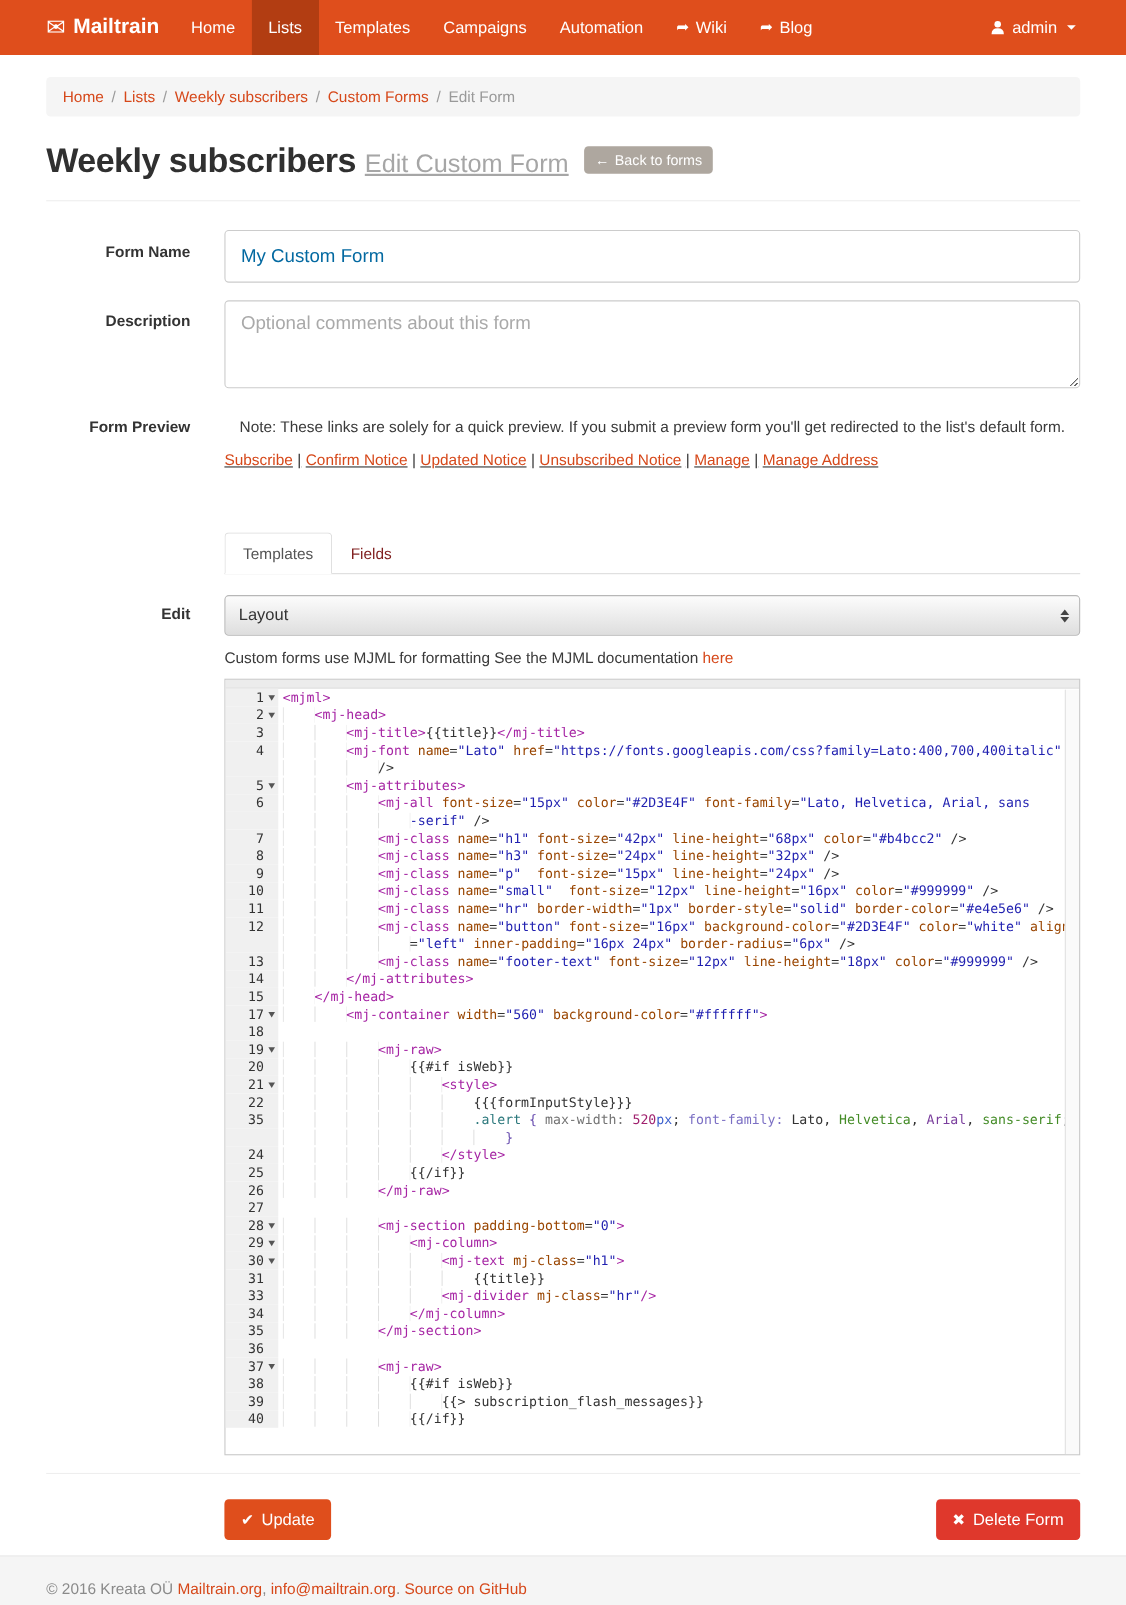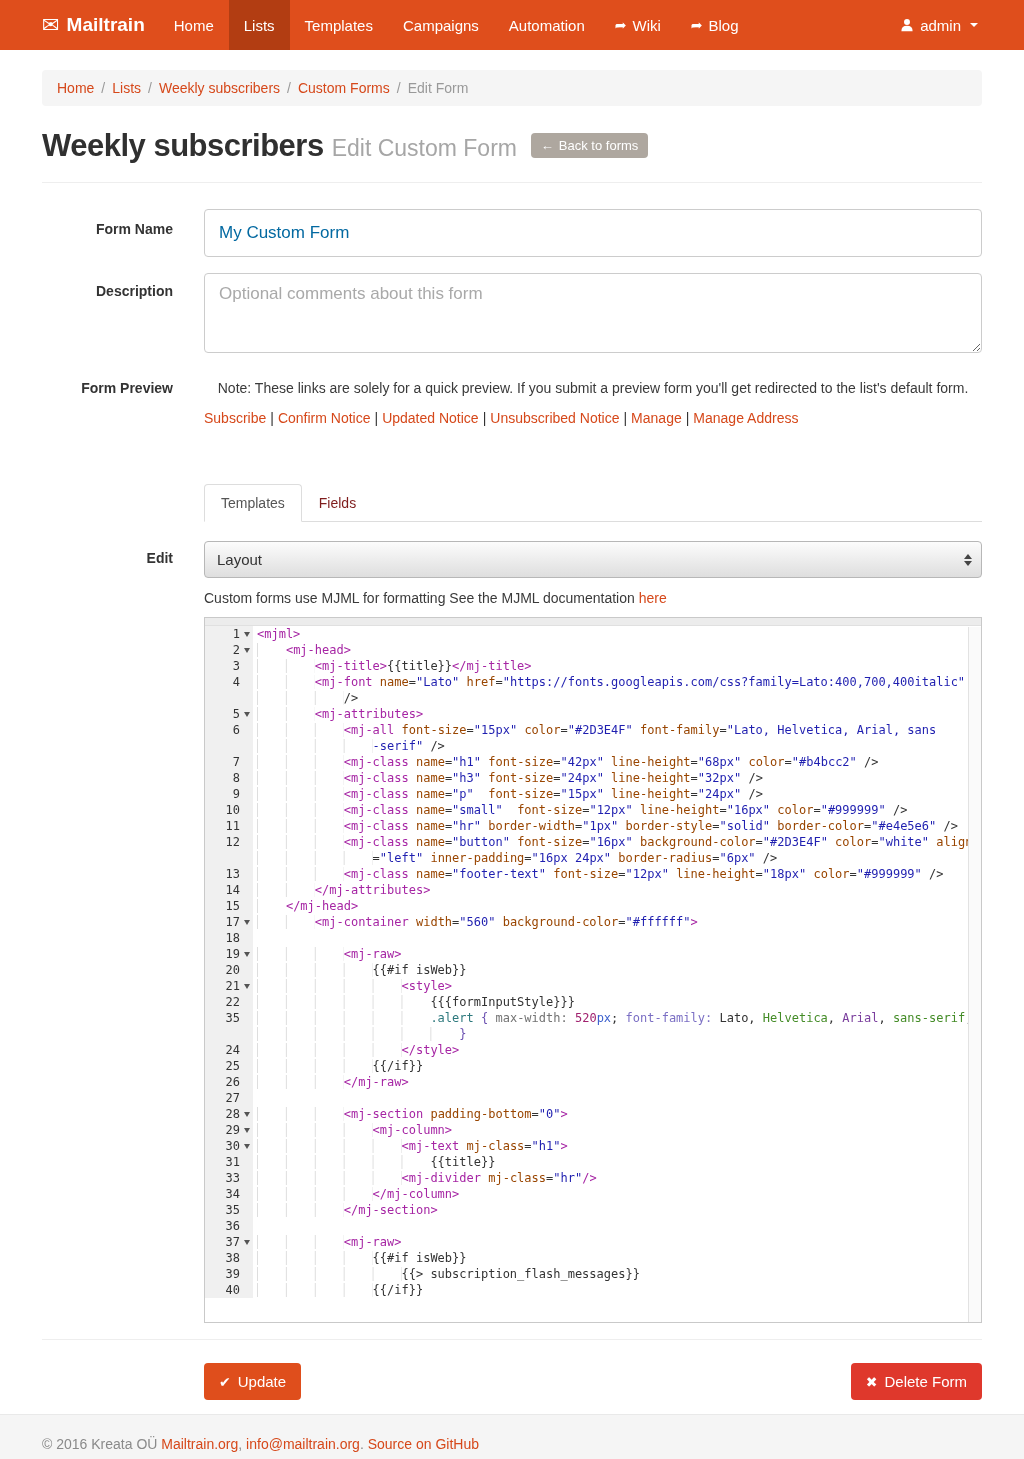--- a/index.html
+++ b/index.html
@@ -21,35 +21,35 @@
 
   
   .breadcrumb { margin-top:20px; background:#f5f5f5; border-radius:4px; padding:10px 15px; font-size:14px; }
   .breadcrumb a { color:#D6481A; text-decoration:none; cursor:pointer; }
   .breadcrumb .sep { color:#9a9a9a; padding:0 7px; }
   .breadcrumb .active { color:#999; }
 
   
   .page-head { margin-top:22px; }
   .page-head h2 { margin:0; font-size:31px; font-weight:700; color:#303030; display:inline; letter-spacing:-0.5px; }
-  .page-head .sub { font-size:23px; color:#A6A6A6; font-weight:400; margin-left:8px; }
+  .page-head .sub { font-size:23px; color:#A6A6A6; font-weight:400; margin-left:8px;text-decoration:underline; }
   .btn-back { display:inline-block; vertical-align:6px; margin-left:10px; background:#AEA79F; color:#fff; border:none; border-radius:4px; font-size:13px; padding:5px 10px; cursor:pointer; font-family:inherit; }
   .btn-back .arr { margin-right:5px; }
   hr.rule { border:none; border-top:1px solid #eee; margin:18px 0 0 0; }
 
   
   .form-area { margin-top:26px; }
   .form-row { display:flex; margin-bottom:16px; }
   .form-label { flex:0 0 162px; padding-right:31px; text-align:right; font-weight:700; font-size:14px; color:#333; padding-top:12px; }
   .form-field { flex:1; min-width:0; }
   .text-input { width:100%; height:48px; border:1px solid #ccc; border-radius:4px; font-size:17px; color:#0369a1; padding:10px 14px; font-family:inherit; }
   .text-area { width:100%; height:80px; border:1px solid #ccc; border-radius:4px; font-size:17px; color:#555; padding:10px 14px; font-family:inherit; resize:vertical; }
   .text-area::placeholder, .text-input::placeholder { color:#A9A9A9; }
   .preview-note { padding-top:8px; font-size:14px; color:#3a3a3a;text-align:center; }
-  .preview-links { margin-top:14px; font-size:14px; }
+  .preview-links { margin-top:14px; font-size:14px;text-decoration:underline; }
   .preview-links a { color:#D6481A; text-decoration:none; cursor:pointer; }
   .preview-links .sep { color:#333; padding:0 4px; }
 
   
   .tabs-row { display:flex; margin-top:58px; }
   .tabs { flex:1; display:flex; border-bottom:1px solid #ddd; }
   .tab { padding:10px 16px; font-size:14px; text-decoration:none; border:1px solid transparent; border-radius:4px 4px 0 0; margin-bottom:-1px; cursor:pointer; }
   .tab.active { background:#fff; border-color:#ddd #ddd #fff #ddd; color:#555; cursor:default; }
   .tab.inactive { color:#7f1d1d; }
 

